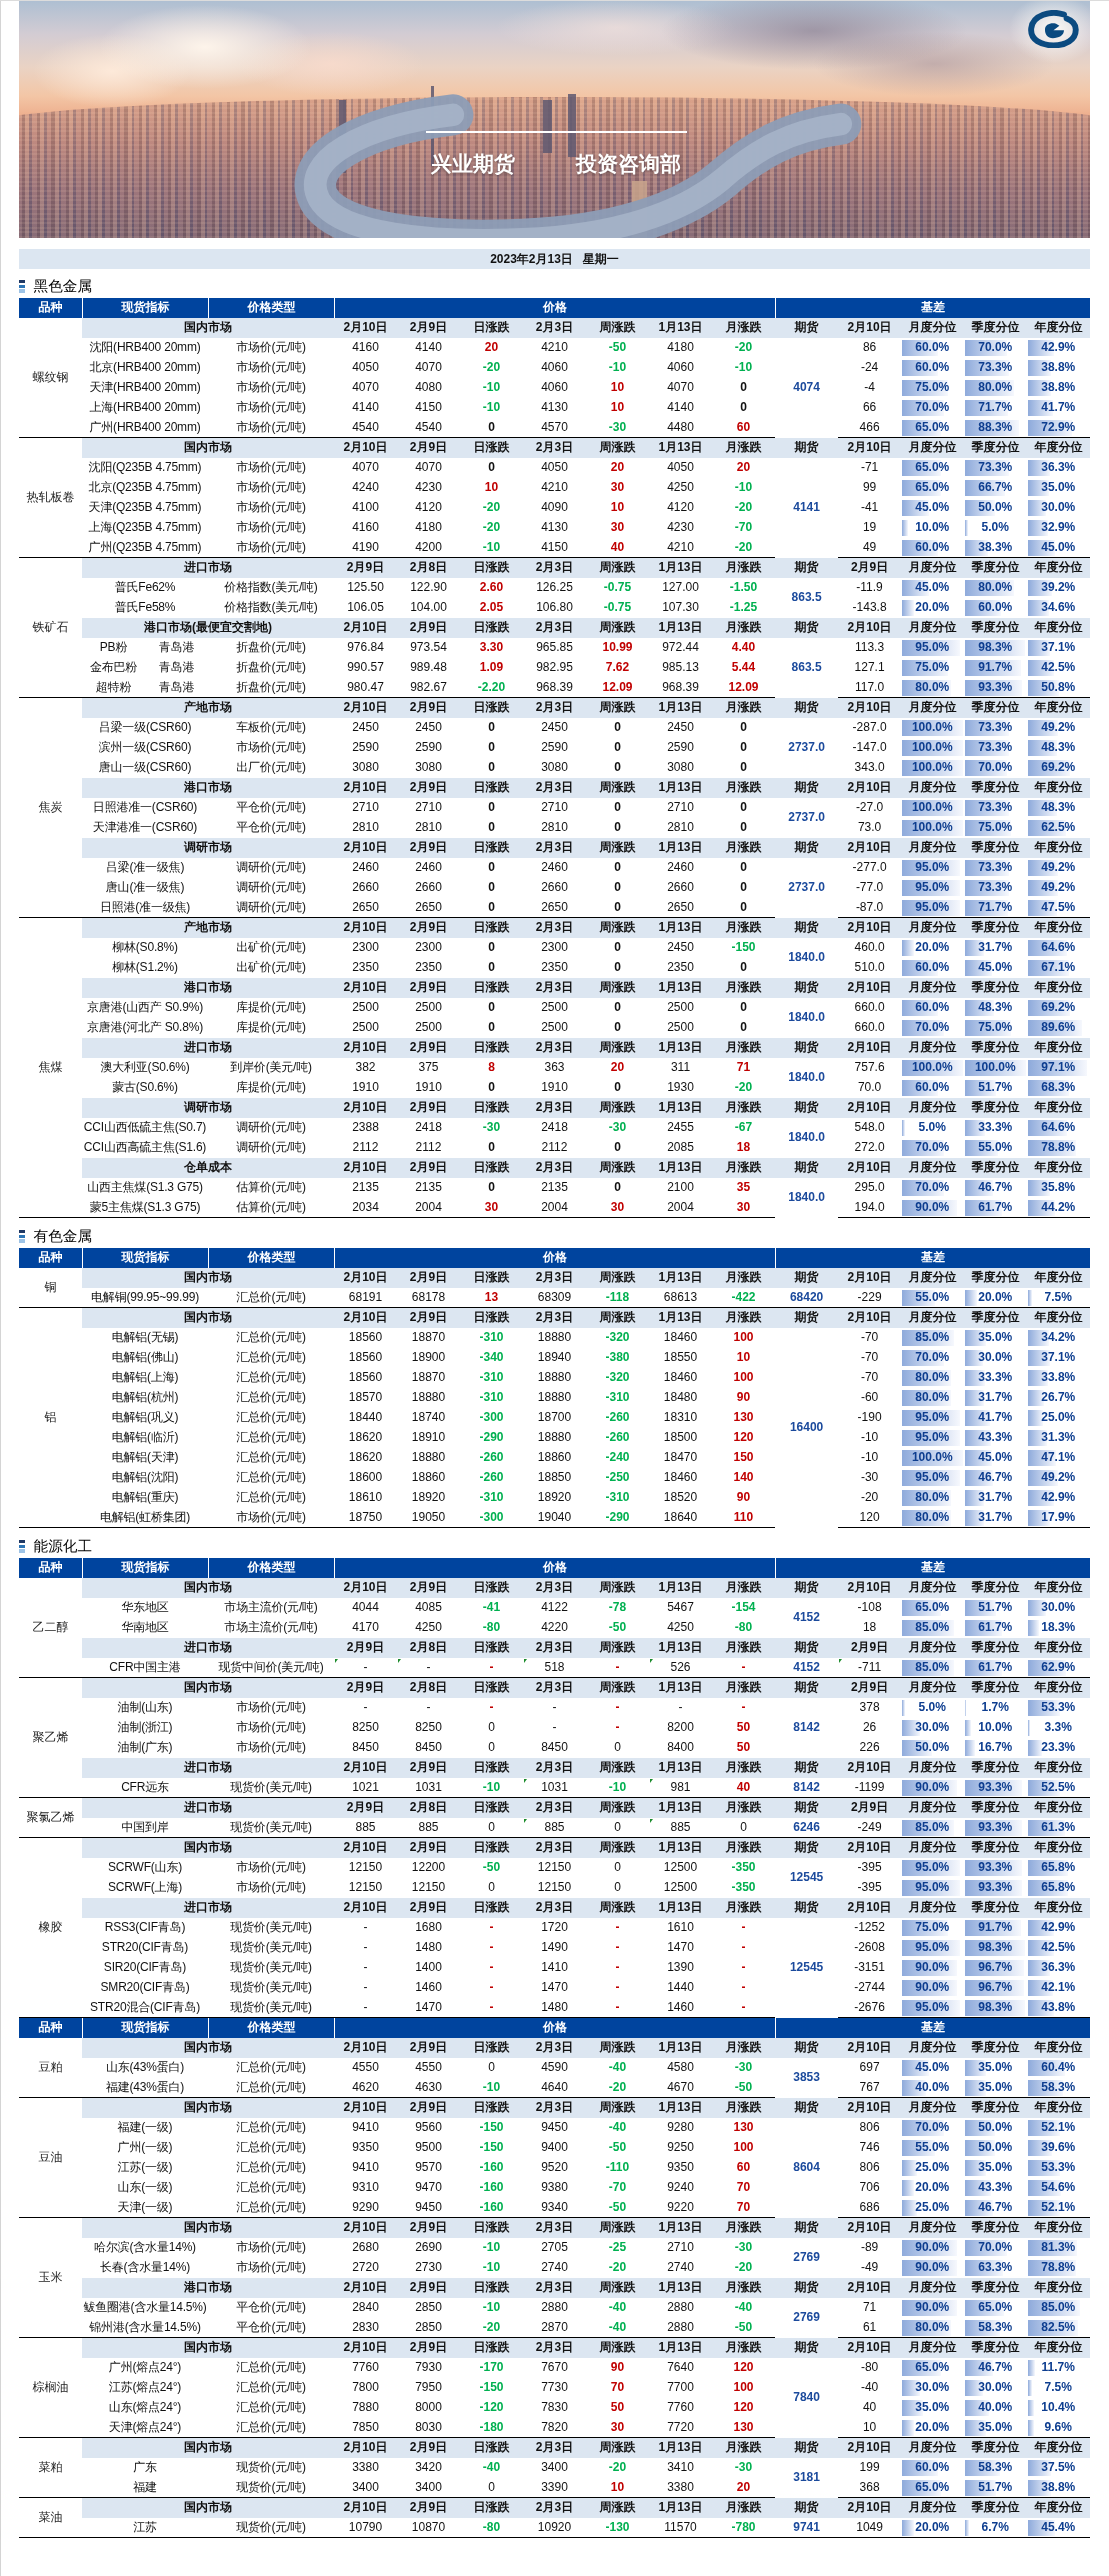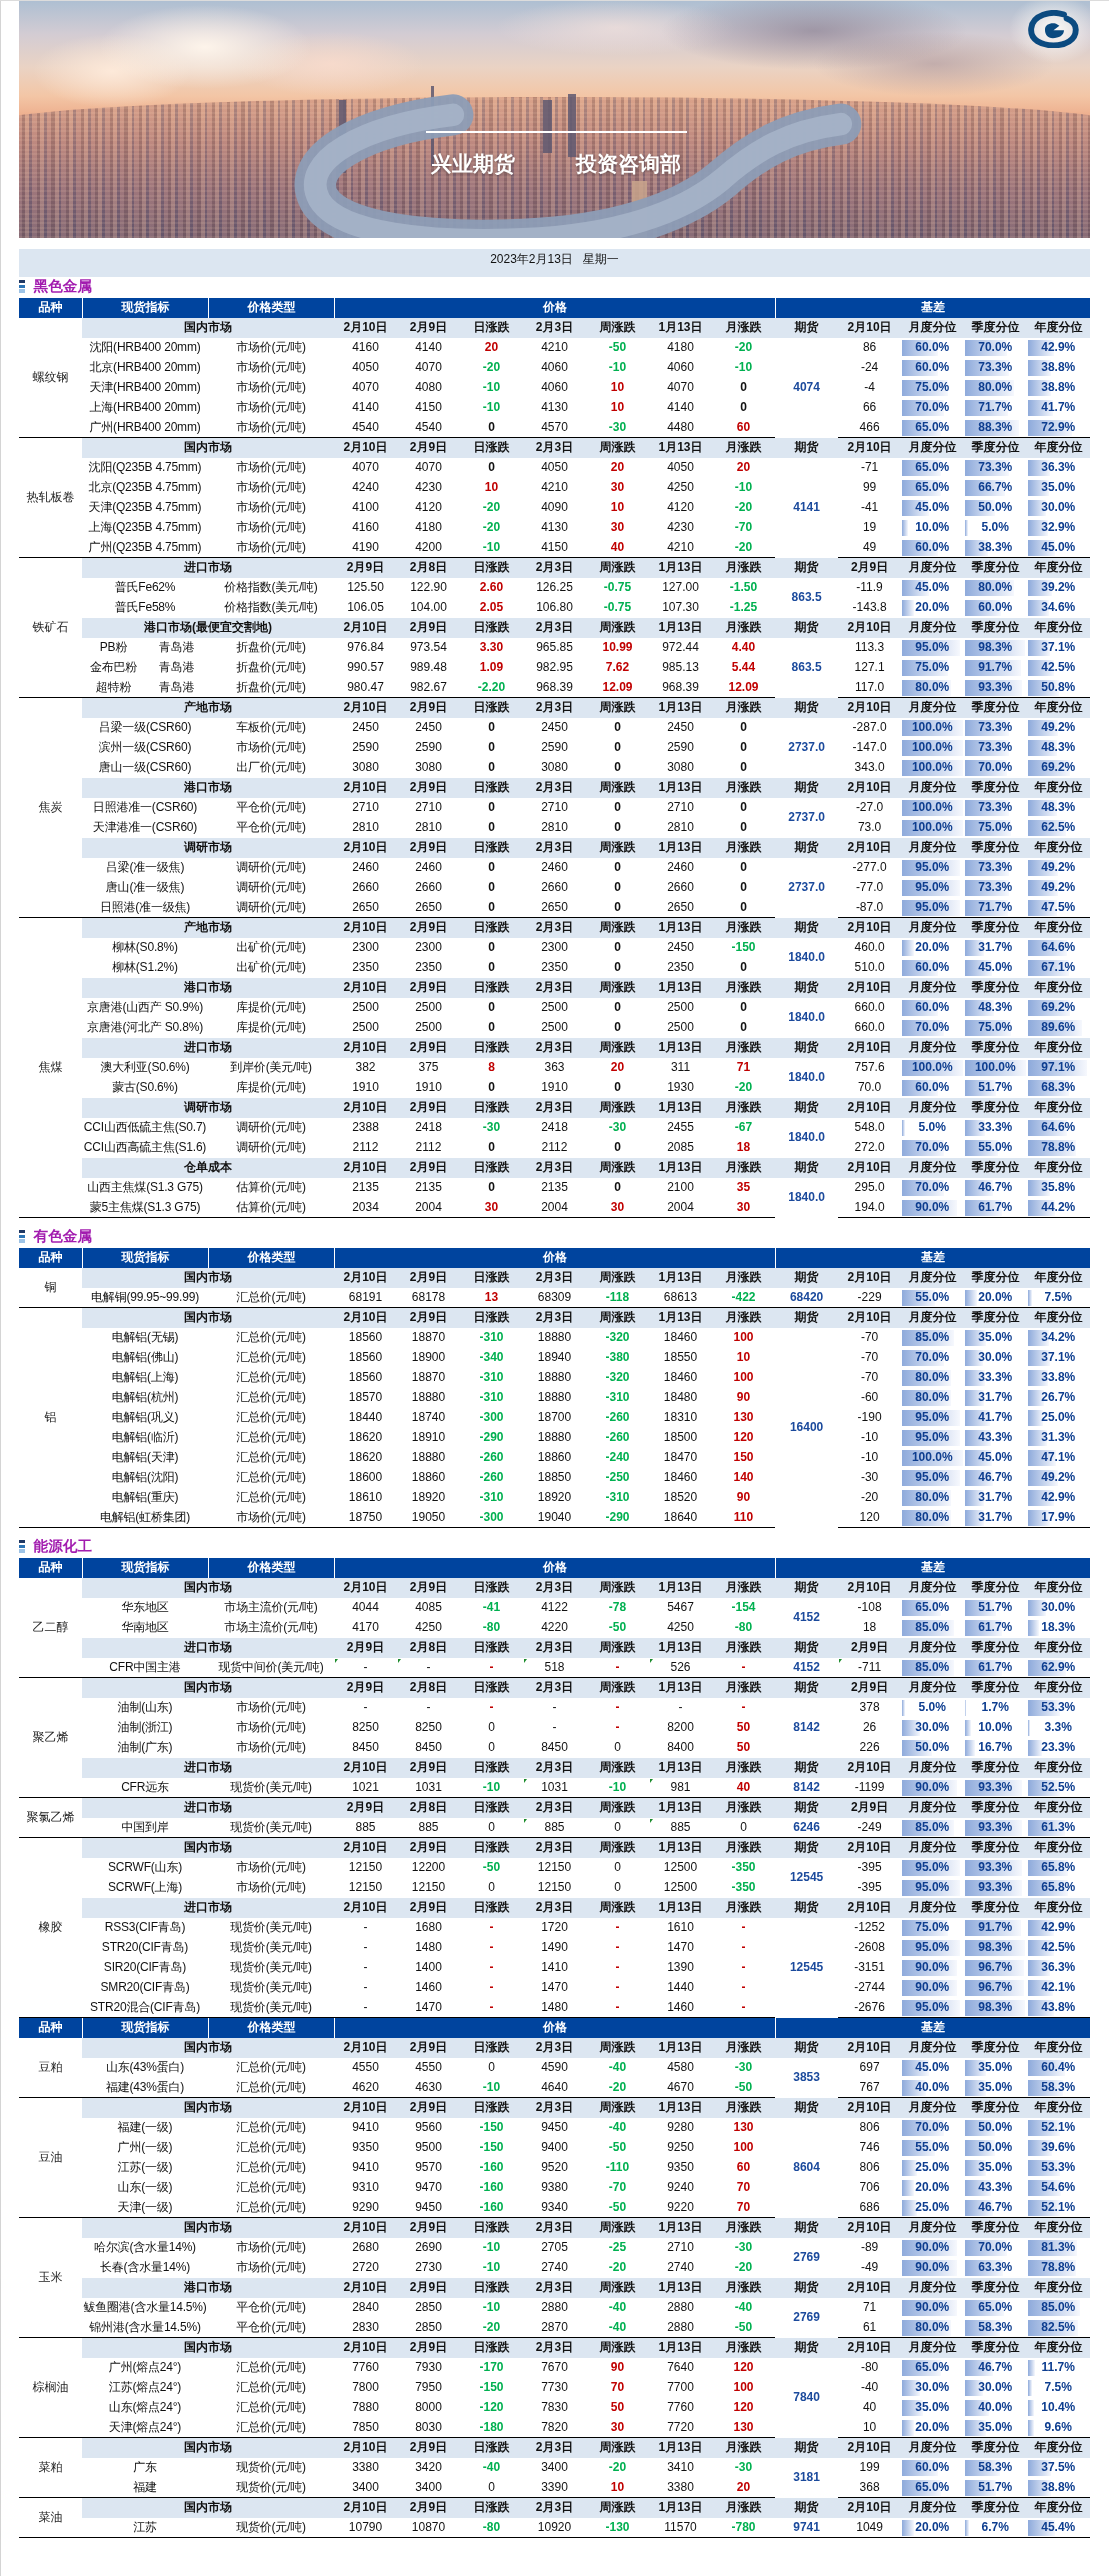--- a/index.html
+++ b/index.html
@@ -24,30 +24,30 @@
    repeating-linear-gradient(0deg,rgba(255,220,190,.10) 0 2px,rgba(0,0,0,0) 2px 4.6px),
    repeating-linear-gradient(90deg,rgba(120,78,72,.35) 0 3.3px,rgba(236,178,146,.30) 3.3px 7.3px,rgba(86,70,92,.32) 7.3px 10px,rgba(214,150,130,.25) 10px 14.6px),
    linear-gradient(180deg,#dca78d 0%,#b8867f 30%,#8c6c7a 65%,#6d5d72 100%)}
 .tower{position:absolute;background:#5e5870;opacity:.85}
 .river{position:absolute;left:0;top:0}
 .logo{position:absolute;left:1008px;top:8.6px;width:53px;height:38px}
 .b-title{position:absolute;left:0;top:67px;width:100%;text-align:center;font-size:36px;line-height:40px;font-weight:bold;color:#fff;text-shadow:0 1.3px 4px rgba(0,0,0,.35);letter-spacing:1.3px}
 .b-rule{position:absolute;left:407px;top:130px;width:261px;height:2px;background:#fff}
 .b-sub{position:absolute;top:150px;font-size:21px;line-height:26.5px;font-weight:bold;color:#fff;text-shadow:0 1.3px 3.3px rgba(0,0,0,.35)}
 .b-sub.l{left:412px}.b-sub.r{left:557px}
-.date-bar{position:absolute;left:19px;top:249px;width:1071px;height:28px;background:var(--subheader-bg);text-align:center;font-size:12px;line-height:20px;font-weight:normal;white-space:pre}
+.date-bar{position:absolute;left:19px;top:249px;width:1071px;height:20px;background:var(--subheader-bg);text-align:center;font-size:12px;line-height:20px;font-weight:bold;white-space:pre}
 
 #sections{position:absolute;left:19px;top:268px;width:1071px}
 .section-title{height:30px;display:flex;align-items:center;padding-top:6.6px}
 .sec-icon{display:flex;flex-direction:column;gap:1.3px;width:6px;margin-right:8.6px}
 .sec-icon i{display:block;width:6px;height:3.3px}
 .sec-icon i:nth-child(1){background:#1f3864}
 .sec-icon i:nth-child(2){background:#2e75b6}
 .sec-icon i:nth-child(3){background:#9dc3e6}
-.sec-text{font-size:14.6px;font-weight:bold;color:#a21caf}
+.sec-text{font-size:14.6px;font-weight:normal;color:#000000}
 table.grid{border-collapse:separate;border-spacing:0;width:1071px;table-layout:fixed}
 table.grid tr{height:20px}
 table.grid th,table.grid td{padding:0;text-align:center;vertical-align:middle;white-space:nowrap;font-size:12px;line-height:13.3px;overflow:hidden}
 thead th{background:var(--header-bg);color:#fff;font-weight:bold;border-left:0.7px solid #fff}
 thead th:first-child{border-left:none}
 tr.sub td:not(.vcell){background:var(--subheader-bg);font-weight:bold}
 tbody.variety tr:last-child td,td.vcell{border-bottom:1.3px solid #000}
 td.vcell{font-size:12.6px;background:#fff;color:#222}
 td.ind{font-size:11.3px;letter-spacing:-0.2px}
 td.ind .part{display:inline-block;width:63px;text-align:center}

